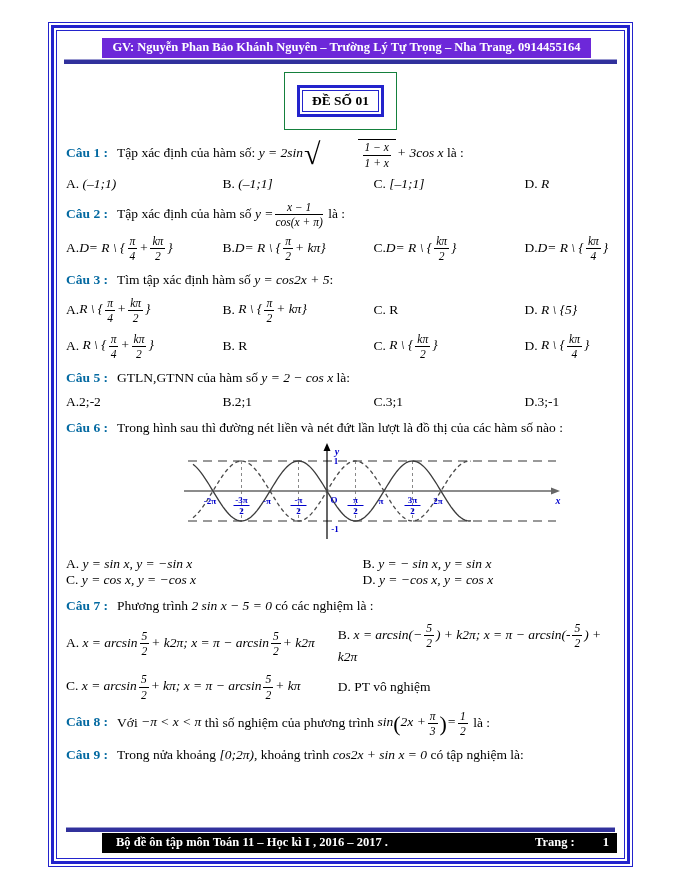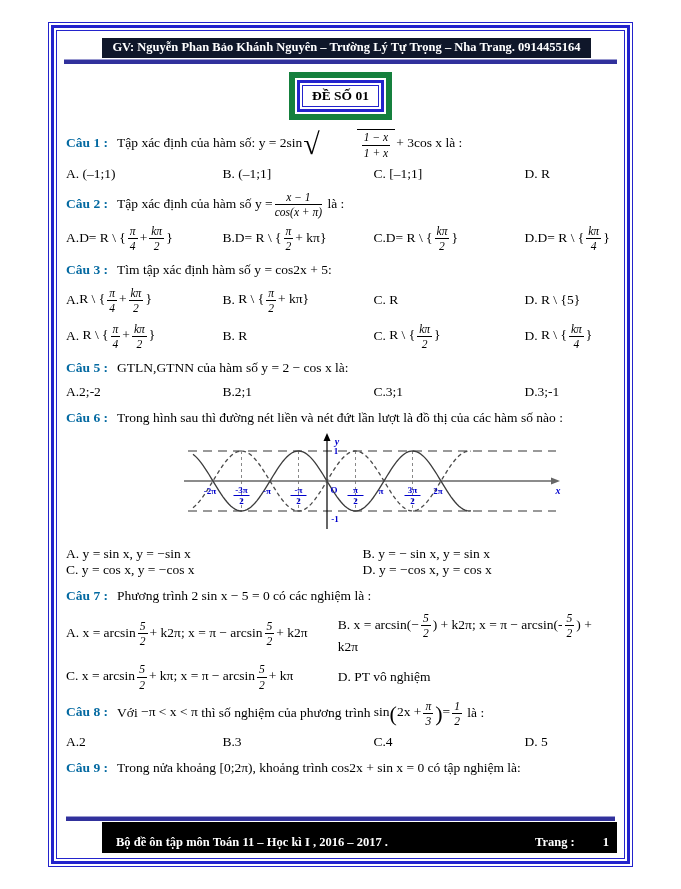--- a/index.html
+++ b/index.html
@@ -1,47 +1,47 @@
 <!DOCTYPE html>
 <html><head>
 <meta charset="utf-8">
 <style>
   html,body{margin:0;padding:0;background:#fff;}
   body{width:681px;height:889px;position:relative;font-family:"Liberation Serif",serif;color:#000;}
   
   .frame-outer{position:absolute;left:48px;top:22px;width:585px;height:845px;border:1px solid #2323cc;padding:2px;box-sizing:border-box;}
   .frame-mid{border:3px solid #2323cc;padding:2px;height:100%;box-sizing:border-box;}
   .frame-inner{border:1px solid #2323cc;height:100%;box-sizing:border-box;position:relative;padding:5px 7px 0 7px;overflow:hidden;}
-  .header-strip{margin:2px 26px 0 38px;background:#0f172a;color:#fff;font-weight:bold;font-size:12.5px;text-align:center;padding:2px 0 3px 0;}
+  .header-strip{margin:2px 26px 0 38px;background:#6d28d9;color:#fff;font-weight:bold;font-size:12.5px;text-align:center;padding:2px 0 3px 0;}
   .header-rule{height:4px;background:#31319c;margin-top:1px;border-top:1px solid #9a9ad0;}
   .exam-box-wrap{text-align:center;margin:8px 0 2px 0;}
-  .exam-box-outer{display:inline-block;border:6px solid #15803d;padding:2px;}
+  .exam-box-outer{display:inline-block;border:1px solid #15803d;padding:12px;}
   .exam-box-mid{border:3px solid #2323cc;padding:2px;}
   .exam-box-inner{border:1px solid #2323cc;padding:2px 9px;font-weight:bold;font-size:13.5px;}
   #questions{padding:0 2px;font-size:13.5px;}
   .q{margin-top:9px;}
   .qbody{line-height:1.35;}
   .qlabel{color:#0369a1;font-weight:bold;margin-right:9px;}
-  .m{margin-top:44px;}
+  .m{font-style:italic;margin-top:44px;}
   .t{font-style:normal;}
   .frac{display:inline-flex;flex-direction:column;vertical-align:middle;text-align:center;line-height:1.05;margin:0 2px;font-style:italic;font-size:11.5px;}
   .frac .num{border-bottom:1px solid #000;padding:0 2px 1px 2px;display:block;}
   .frac .den{padding-top:1px;display:block;}
   .sqrt{display:inline-flex;align-items:center;vertical-align:middle;margin:0 1px;}
   .sqrt-sign{font-size:30px;font-weight:400;line-height:1;margin-right:-3px;font-style:normal;}
   .sqrt-body{border-top:1.4px solid #000;padding:1px 3px 0 3px;margin-left:40px;}
   .bigp{font-size:22px;font-weight:300;vertical-align:middle;line-height:0;font-style:normal;}
   .opts{display:grid;margin-top:7px;align-items:center;line-height:1.2;}
   .opts.c4{grid-template-columns:28.5% 27.5% 27.5% 16.5%;}
   .opts.c2{grid-template-columns:54% 46%;}
   .opts.c2w{grid-template-columns:49.5% 50.5%;row-gap:8px;}
   .graph-wrap{margin:3px 0 2px 116px;}
   .footer{position:absolute;left:7px;right:7px;bottom:5px;}
   .footer-rule{height:4px;background:#31319c;border-top:1px solid #9a9ad0;margin:0 2px 1px 2px;}
-  .footer-strip{margin-left:38px;background:#000;color:#fff;font-weight:bold;font-size:12.5px;display:flex;justify-content:space-between;padding:13px 8px 3px 14px;}
+  .footer-strip{margin-left:38px;background:#000;color:#fff;font-weight:bold;font-size:12.5px;display:flex;justify-content:space-between;padding:2px 8px 3px 14px;}
   .footer-strip .pg .lbl{margin-right:28px;}
 </style>
 </head>
 <body>
 
 <div class="frame-outer">
   <div class="frame-mid">
     <div class="frame-inner">
 
       <div class="header-strip">GV: Nguyễn Phan Bảo Khánh Nguyên  – Trường Lý Tự Trọng – Nha Trang. 0914455164</div>
@@ -217,26 +217,20 @@
             </div>
           </div>
           <div class="q">
             <div class="qbody"><span class="qlabel">Câu 8 :</span><span class="t">Với  </span><span class="m">−π &lt; x &lt; π</span><span class="t">  thì số nghiệm của phương trình  </span><span class="m">sin</span><span class="bigp">(</span><span class="m">2x +</span><span class="frac">
                 <span class="num">π</span>
                 <span class="den">3</span>
               </span><span class="bigp">)</span><span class="m">=</span><span class="frac">
                 <span class="num">1</span>
                 <span class="den">2</span>
               </span><span class="t"> là :</span></div>
-            <div class="opts c4">
-              <span class="opt"><span class="t">A.2</span></span>
-              <span class="opt"><span class="t">B.3</span></span>
-              <span class="opt"><span class="t">C.4</span></span>
-              <span class="opt"><span class="t">D. 5</span></span>
-            </div>
           </div>
           <div class="q">
             <div class="qbody"><span class="qlabel">Câu 9 :</span><span class="t">Trong nửa khoảng  </span><span class="m">[0;2π)</span><span class="t">, khoảng trình  </span><span class="m">cos2x + sin x = 0</span><span class="t">  có tập nghiệm là:</span></div>
           </div>
         </div>
 
       <div class="footer">
         <div class="footer-rule"></div>
         <div class="footer-strip">
           <span>Bộ đề ôn tập môn Toán 11 – Học kì I ,  2016 – 2017 .</span>

